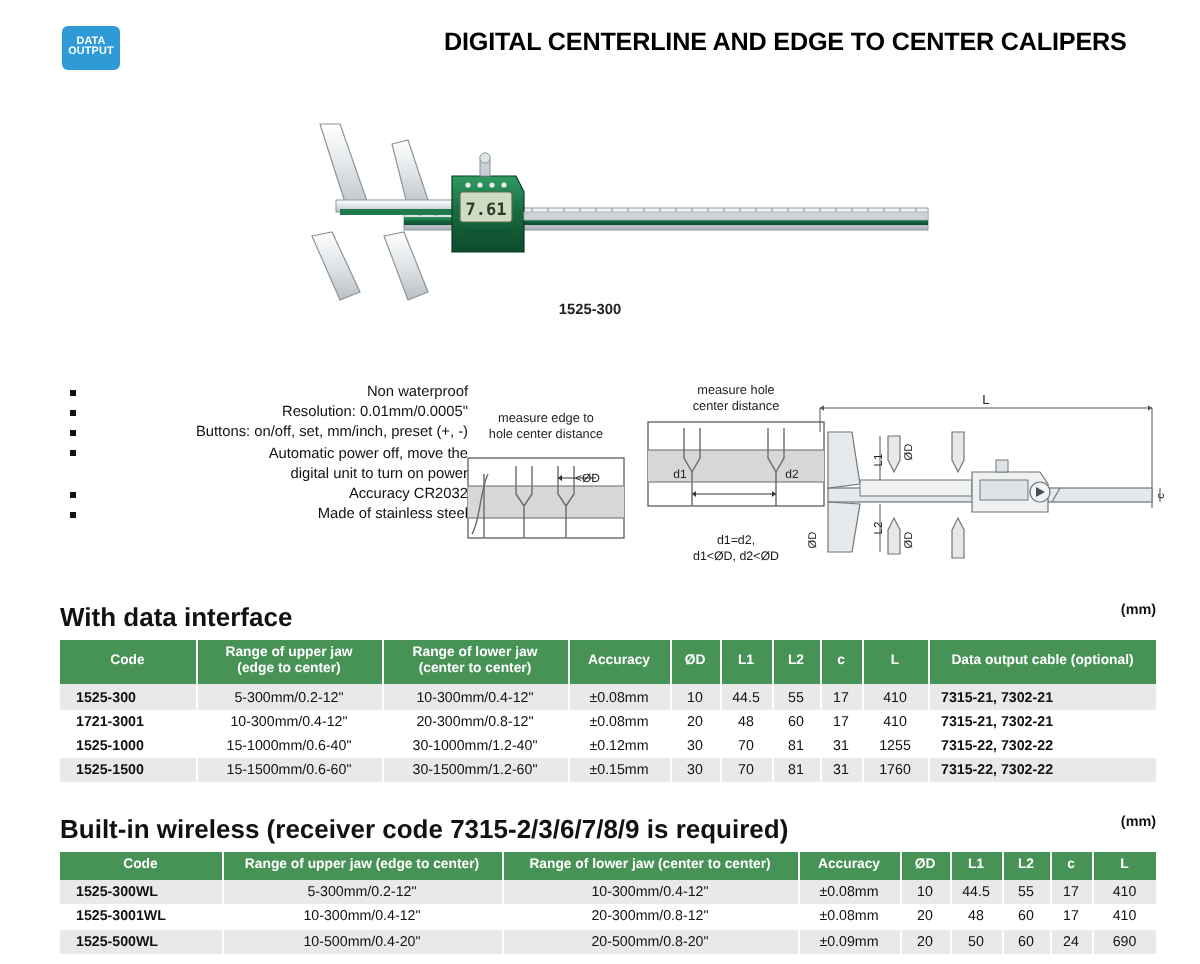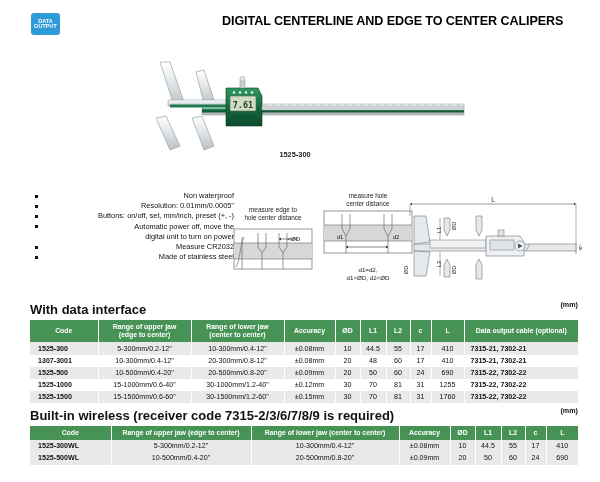--- a/index.html
+++ b/index.html
@@ -164,21 +164,21 @@
     </svg>
   </div>
   <div class="product-caption" data-name="product-caption">1525-300</div>
 
   <div class="features" data-name="feature-list">
     <div class="feature-item" data-name="list-item">Non waterproof</div>
     <div class="feature-item" data-name="list-item">Resolution: 0.01mm/0.0005"</div>
     <div class="feature-item" data-name="list-item">Buttons: on/off, set, mm/inch, preset (+, -)</div>
     <div class="feature-item" data-name="list-item">Automatic power off, move the</div>
     <div class="feature-item" style="padding-left:10px" data-name="list-item-cont">digital unit to turn on power</div>
-    <div class="feature-item" data-name="list-item">Measure CR2032</div>
+    <div class="feature-item" data-name="list-item">Accuracy CR2032</div>
     <div class="feature-item" data-name="list-item">Made of stainless steel</div>
   </div>
   <style>
     
     .feature-item[data-name="list-item-cont"]::before { display: none; }
   </style>
 
   <div class="diagrams" data-name="technical-diagrams">
 
     <div class="dgm1" data-name="diagram-edge-to-hole">
@@ -318,42 +318,30 @@
           <td data-name="cell-lower">10-300mm/0.4-12"</td>
           <td data-name="cell-accuracy">±0.08mm</td>
           <td data-name="cell-d">10</td>
           <td data-name="cell-l1">44.5</td>
           <td data-name="cell-l2">55</td>
           <td data-name="cell-c">17</td>
           <td data-name="cell-l">410</td>
           <td class="cable" data-name="cell-cable">7315-21, 7302-21</td>
         </tr>
         <tr class="even" data-name="table-row">
-          <td class="code" data-name="cell-code">1307-3001</td>
+          <td class="code" data-name="cell-code">1721-3001</td>
           <td data-name="cell-upper">10-300mm/0.4-12"</td>
           <td data-name="cell-lower">20-300mm/0.8-12"</td>
           <td data-name="cell-accuracy">±0.08mm</td>
           <td data-name="cell-d">20</td>
           <td data-name="cell-l1">48</td>
           <td data-name="cell-l2">60</td>
           <td data-name="cell-c">17</td>
           <td data-name="cell-l">410</td>
           <td class="cable" data-name="cell-cable">7315-21, 7302-21</td>
-        </tr>
-        <tr class="odd" data-name="table-row">
-          <td class="code" data-name="cell-code">1525-500</td>
-          <td data-name="cell-upper">10-500mm/0.4-20"</td>
-          <td data-name="cell-lower">20-500mm/0.8-20"</td>
-          <td data-name="cell-accuracy">±0.09mm</td>
-          <td data-name="cell-d">20</td>
-          <td data-name="cell-l1">50</td>
-          <td data-name="cell-l2">60</td>
-          <td data-name="cell-c">24</td>
-          <td data-name="cell-l">690</td>
-          <td class="cable" data-name="cell-cable">7315-22, 7302-22</td>
         </tr>
         <tr class="even" data-name="table-row">
           <td class="code" data-name="cell-code">1525-1000</td>
           <td data-name="cell-upper">15-1000mm/0.6-40"</td>
           <td data-name="cell-lower">30-1000mm/1.2-40"</td>
           <td data-name="cell-accuracy">±0.12mm</td>
           <td data-name="cell-d">30</td>
           <td data-name="cell-l1">70</td>
           <td data-name="cell-l2">81</td>
           <td data-name="cell-c">31</td>
@@ -411,20 +399,31 @@
           <td class="code" data-name="cell-code">1525-300WL</td>
           <td data-name="cell-upper">5-300mm/0.2-12"</td>
           <td data-name="cell-lower">10-300mm/0.4-12"</td>
           <td data-name="cell-accuracy">±0.08mm</td>
           <td data-name="cell-d">10</td>
           <td data-name="cell-l1">44.5</td>
           <td data-name="cell-l2">55</td>
           <td data-name="cell-c">17</td>
           <td data-name="cell-l">410</td>
         </tr>
+        <tr class="even" data-name="table-row">
+          <td class="code" data-name="cell-code">1525-3001WL</td>
+          <td data-name="cell-upper">10-300mm/0.4-12"</td>
+          <td data-name="cell-lower">20-300mm/0.8-12"</td>
+          <td data-name="cell-accuracy">±0.08mm</td>
+          <td data-name="cell-d">20</td>
+          <td data-name="cell-l1">48</td>
+          <td data-name="cell-l2">60</td>
+          <td data-name="cell-c">17</td>
+          <td data-name="cell-l">410</td>
+        </tr>
         <tr class="odd" data-name="table-row">
           <td class="code" data-name="cell-code">1525-500WL</td>
           <td data-name="cell-upper">10-500mm/0.4-20"</td>
           <td data-name="cell-lower">20-500mm/0.8-20"</td>
           <td data-name="cell-accuracy">±0.09mm</td>
           <td data-name="cell-d">20</td>
           <td data-name="cell-l1">50</td>
           <td data-name="cell-l2">60</td>
           <td data-name="cell-c">24</td>
           <td data-name="cell-l">690</td>

